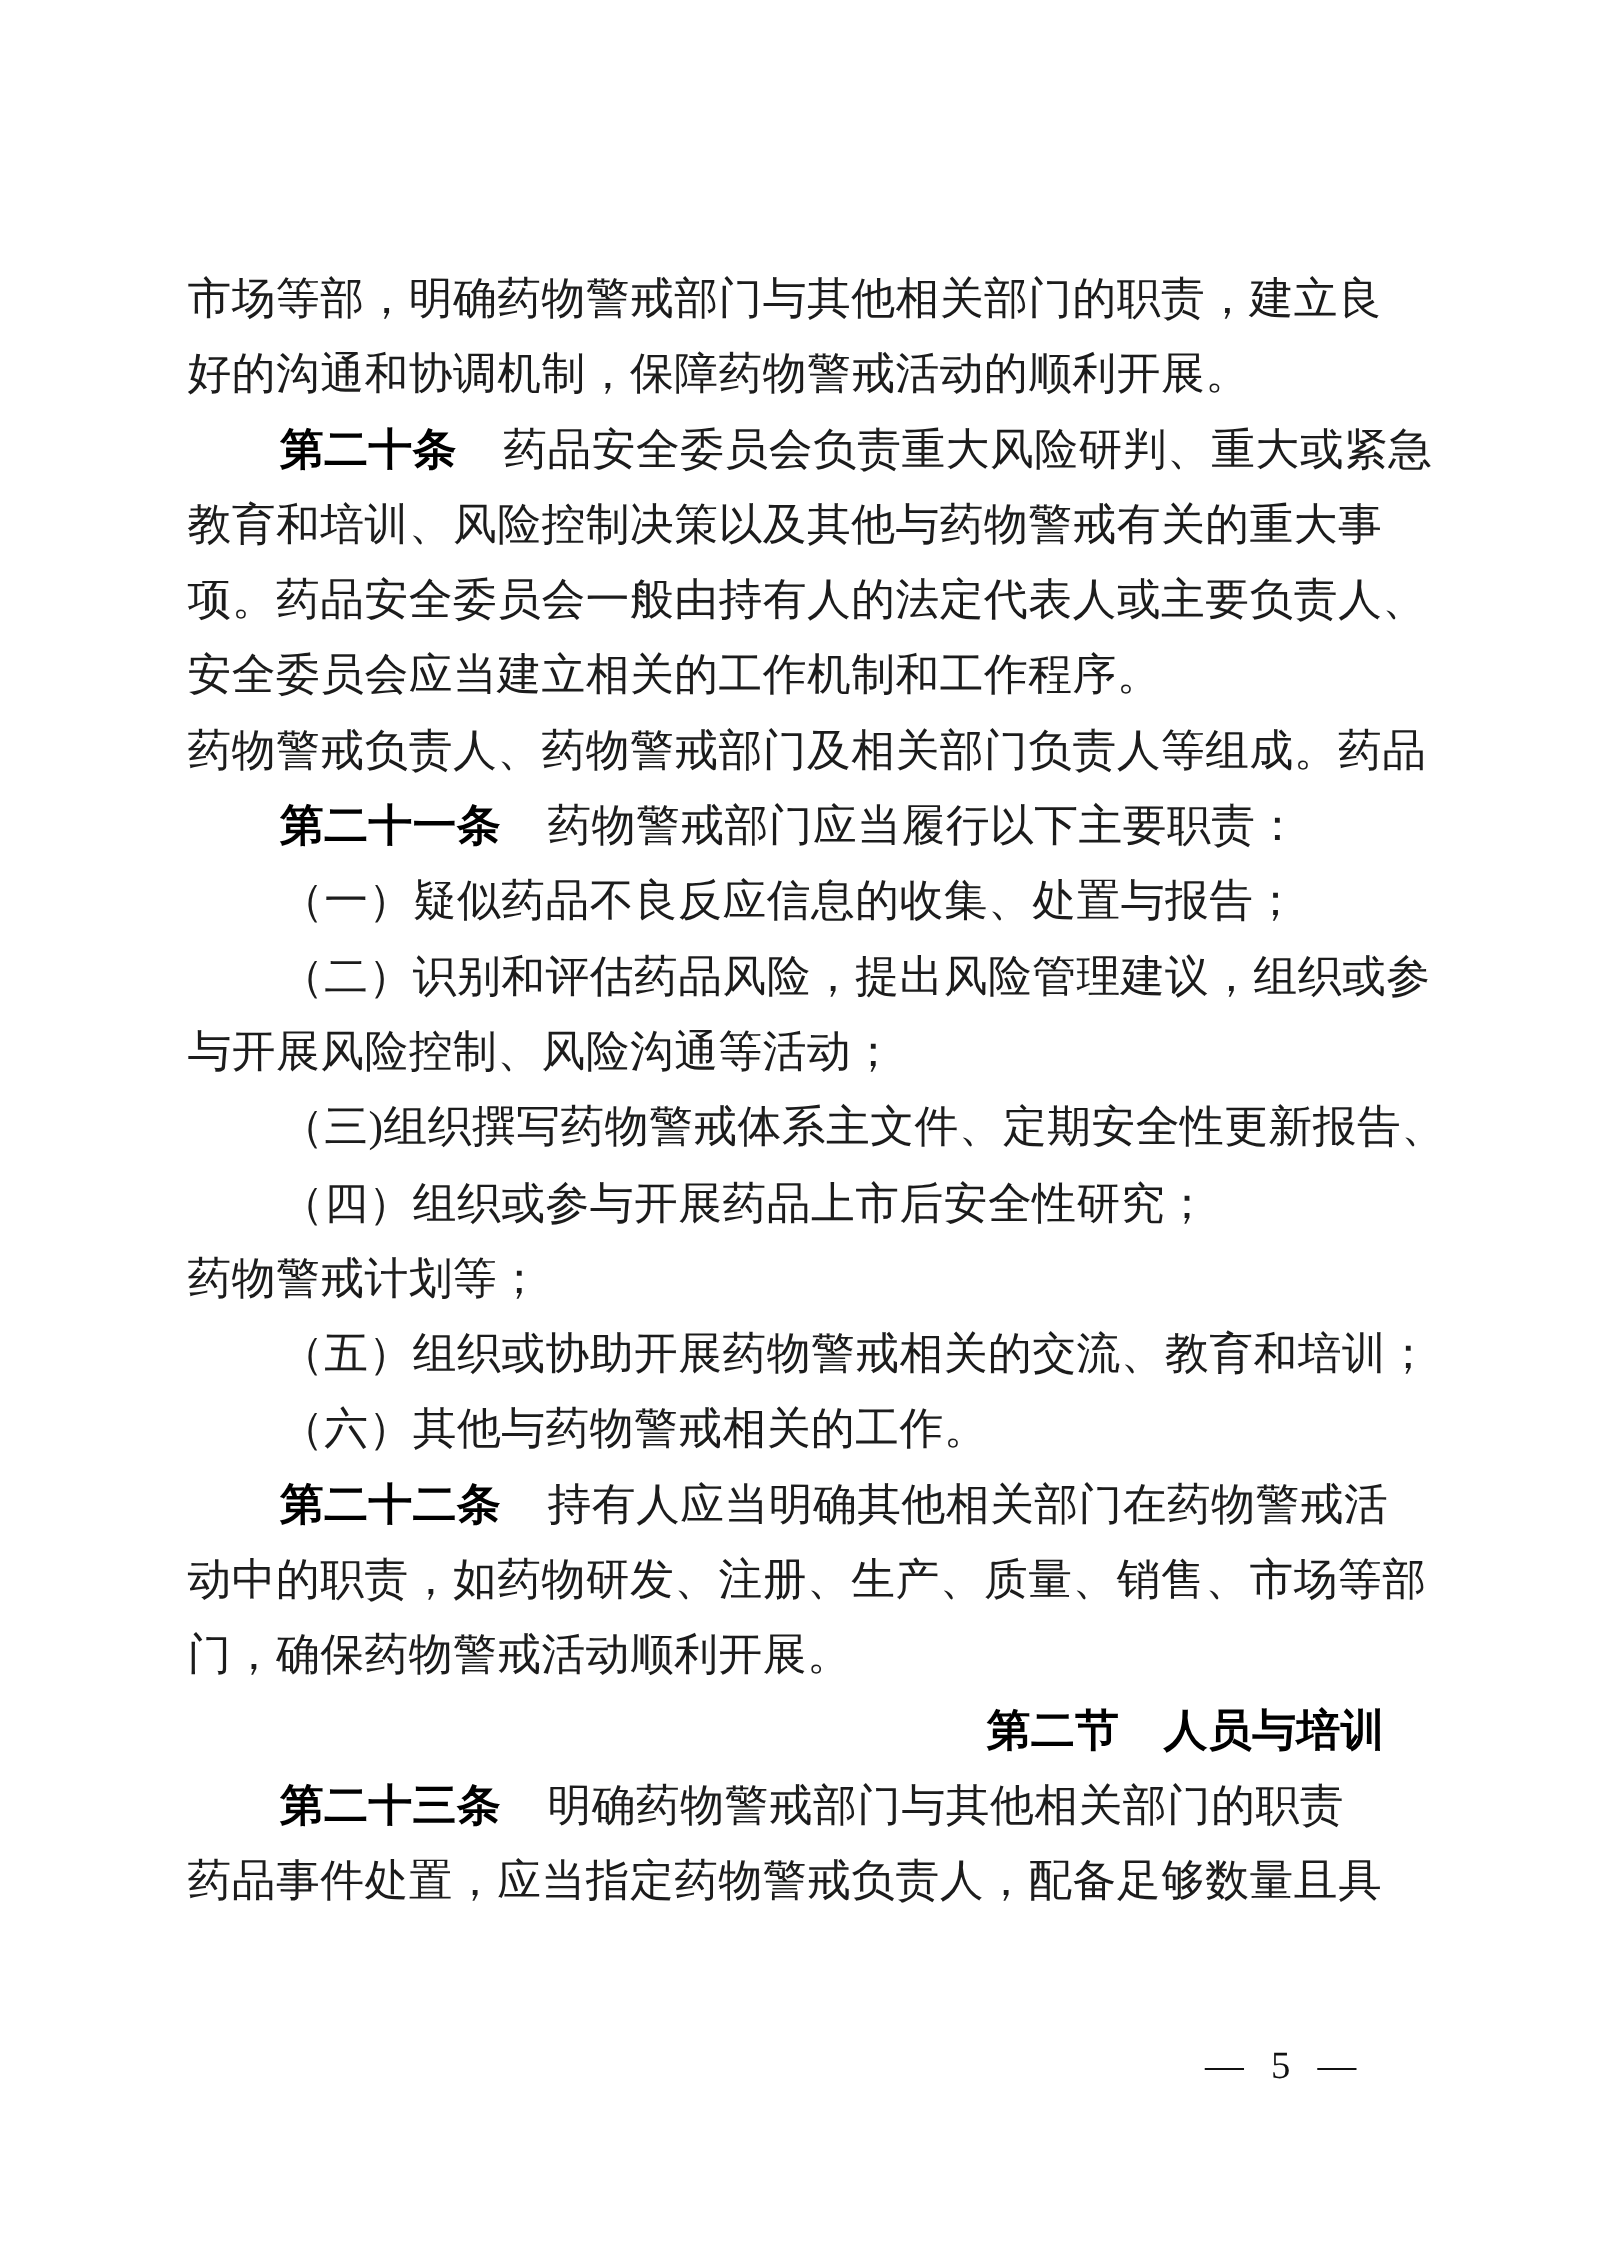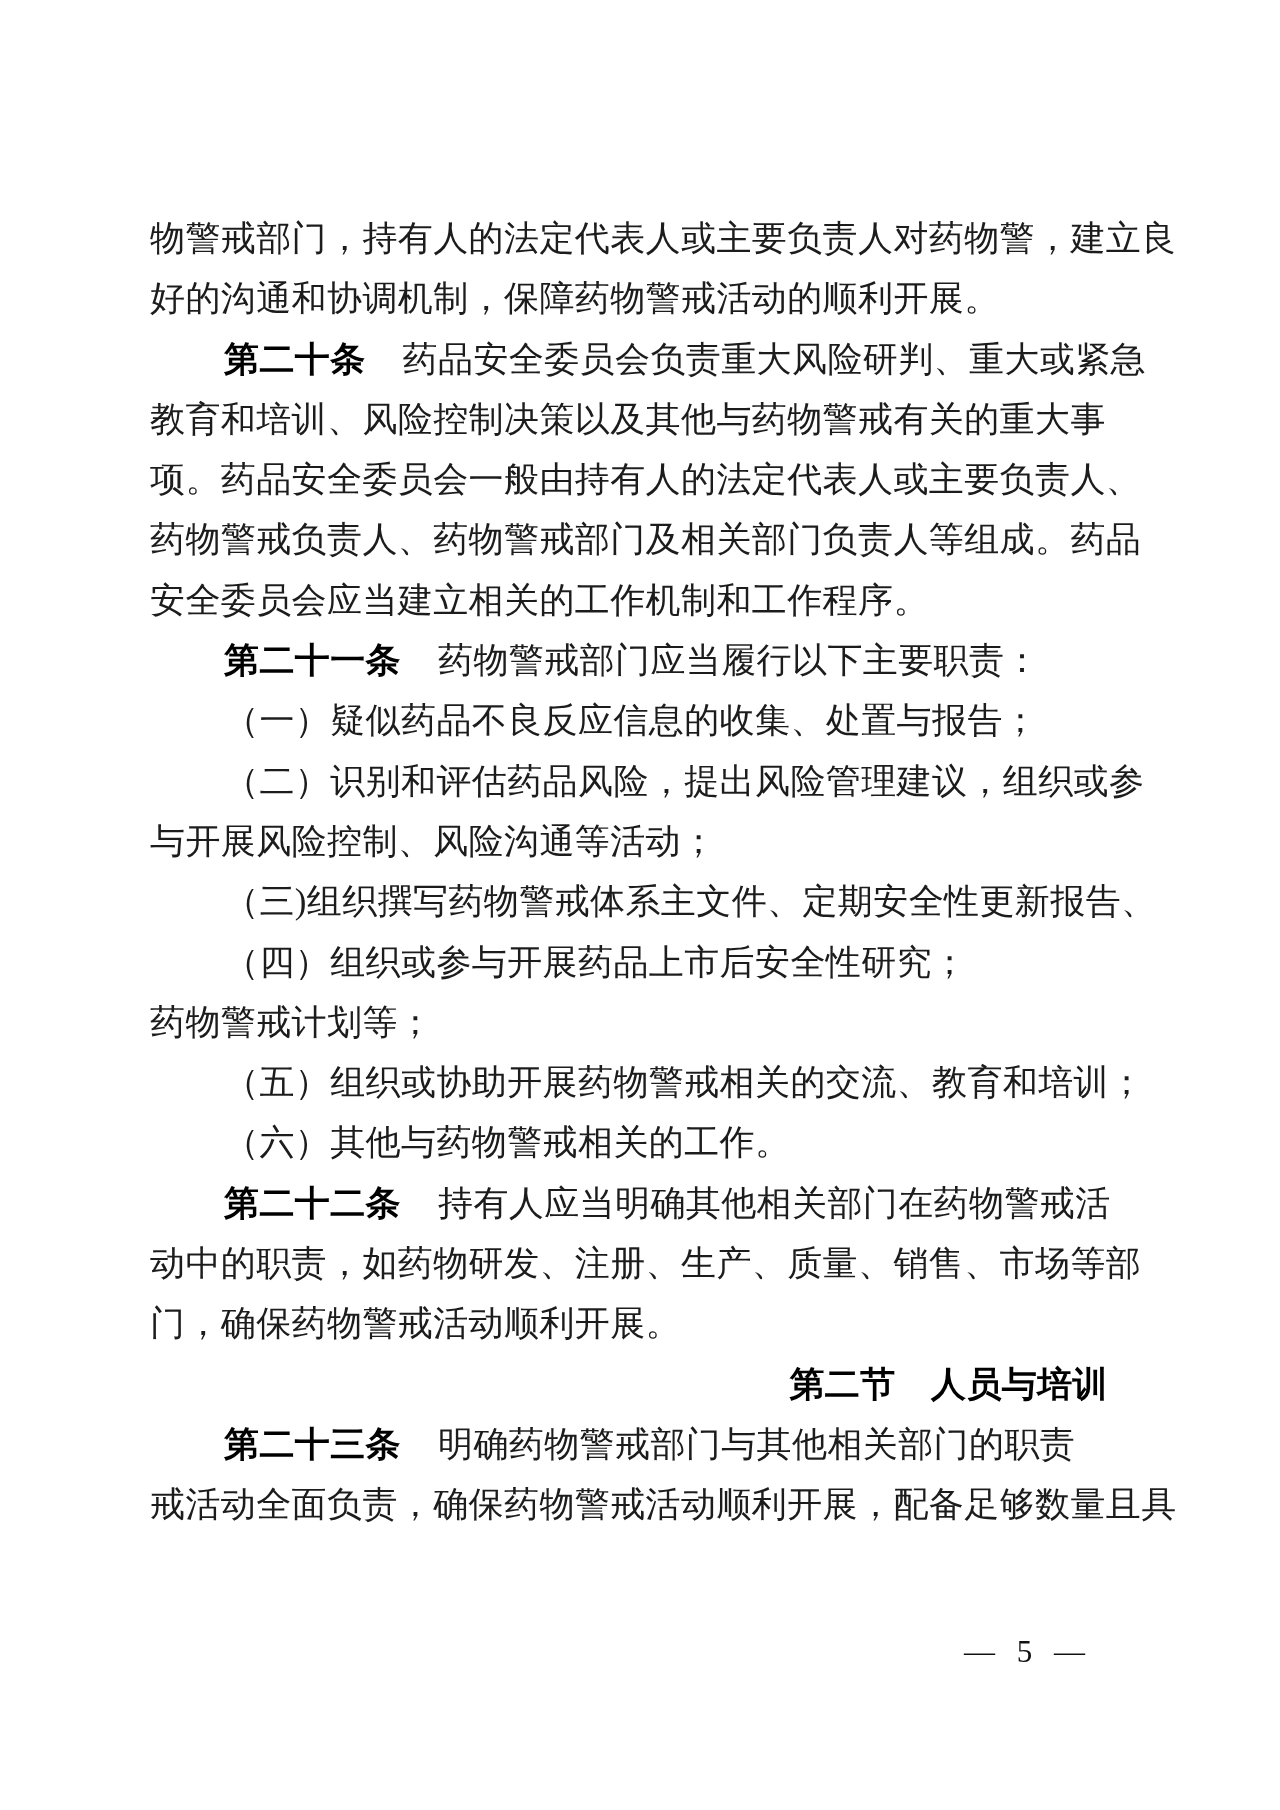--- a/index.html
+++ b/index.html
@@ -58,37 +58,37 @@
     word-spacing: 10px;
     letter-spacing: 2px;
     font-family: "Liberation Serif", "DejaVu Serif", serif;
   }
 </style>
 </head>
 <body>
 
 <div class="page">
   <div class="doc-body">
-      <div class="line"><span class="seg">物警戒部门，持有人的法定代表人或主要负责人对药物警，建立良</span></div>
+      <div class="line"><span class="seg">市场等部，明确药物警戒部门与其他相关部门的职责，建立良</span></div>
       <div class="line"><span class="seg">好的沟通和协调机制，保障药物警戒活动的顺利开展。</span></div>
       <div class="line indent"><span class="seg bold">第二十条</span><span class="seg">药品安全委员会负责重大风险研判、重大或紧急</span></div>
       <div class="line"><span class="seg">教育和培训、风险控制决策以及其他与药物警戒有关的重大事</span></div>
       <div class="line"><span class="seg">项。药品安全委员会一般由持有人的法定代表人或主要负责人、</span></div>
+      <div class="line"><span class="seg">安全委员会应当建立相关的工作机制和工作程序。</span></div>
       <div class="line"><span class="seg">药物警戒负责人、药物警戒部门及相关部门负责人等组成。药品</span></div>
-      <div class="line"><span class="seg">安全委员会应当建立相关的工作机制和工作程序。</span></div>
       <div class="line indent"><span class="seg bold">第二十一条</span><span class="seg">药物警戒部门应当履行以下主要职责：</span></div>
       <div class="line indent"><span class="seg">（一）疑似药品不良反应信息的收集、处置与报告；</span></div>
       <div class="line indent"><span class="seg">（二）识别和评估药品风险，提出风险管理建议，组织或参</span></div>
       <div class="line"><span class="seg">与开展风险控制、风险沟通等活动；</span></div>
       <div class="line indent"><span class="seg">（三)组织撰写药物警戒体系主文件、定期安全性更新报告、</span></div>
       <div class="line indent"><span class="seg">（四）组织或参与开展药品上市后安全性研究；</span></div>
       <div class="line"><span class="seg">药物警戒计划等；</span></div>
       <div class="line indent"><span class="seg">（五）组织或协助开展药物警戒相关的交流、教育和培训；</span></div>
       <div class="line indent"><span class="seg">（六）其他与药物警戒相关的工作。</span></div>
       <div class="line indent"><span class="seg bold">第二十二条</span><span class="seg">持有人应当明确其他相关部门在药物警戒活</span></div>
       <div class="line"><span class="seg">动中的职责，如药物研发、注册、生产、质量、销售、市场等部</span></div>
       <div class="line"><span class="seg">门，确保药物警戒活动顺利开展。</span></div>
       <div class="line center"><span class="seg bold">第二节　人员与培训</span></div>
       <div class="line indent"><span class="seg bold">第二十三条</span><span class="seg">明确药物警戒部门与其他相关部门的职责</span></div>
-      <div class="line"><span class="seg">戒活动全面负责，确保药物警戒活动顺利开展，配备足够数量且具</span></div>
+      <div class="line"><span class="seg">药品事件处置，应当指定药物警戒负责人，配备足够数量且具</span></div>
     </div>
   <div class="page-number">— 5 —</div>
 </div>
 
 </body></html>

